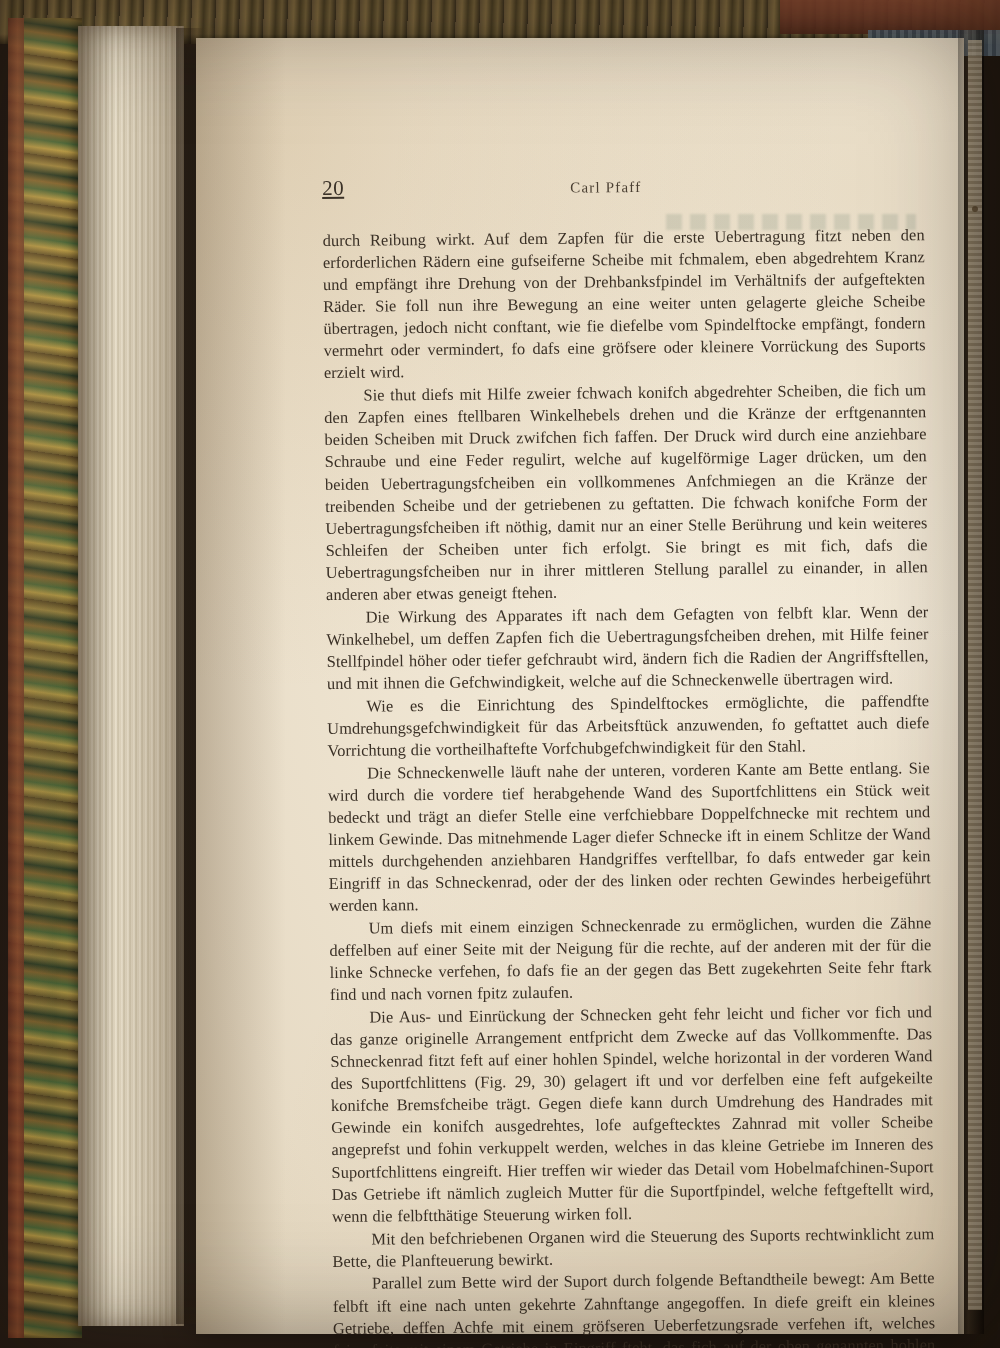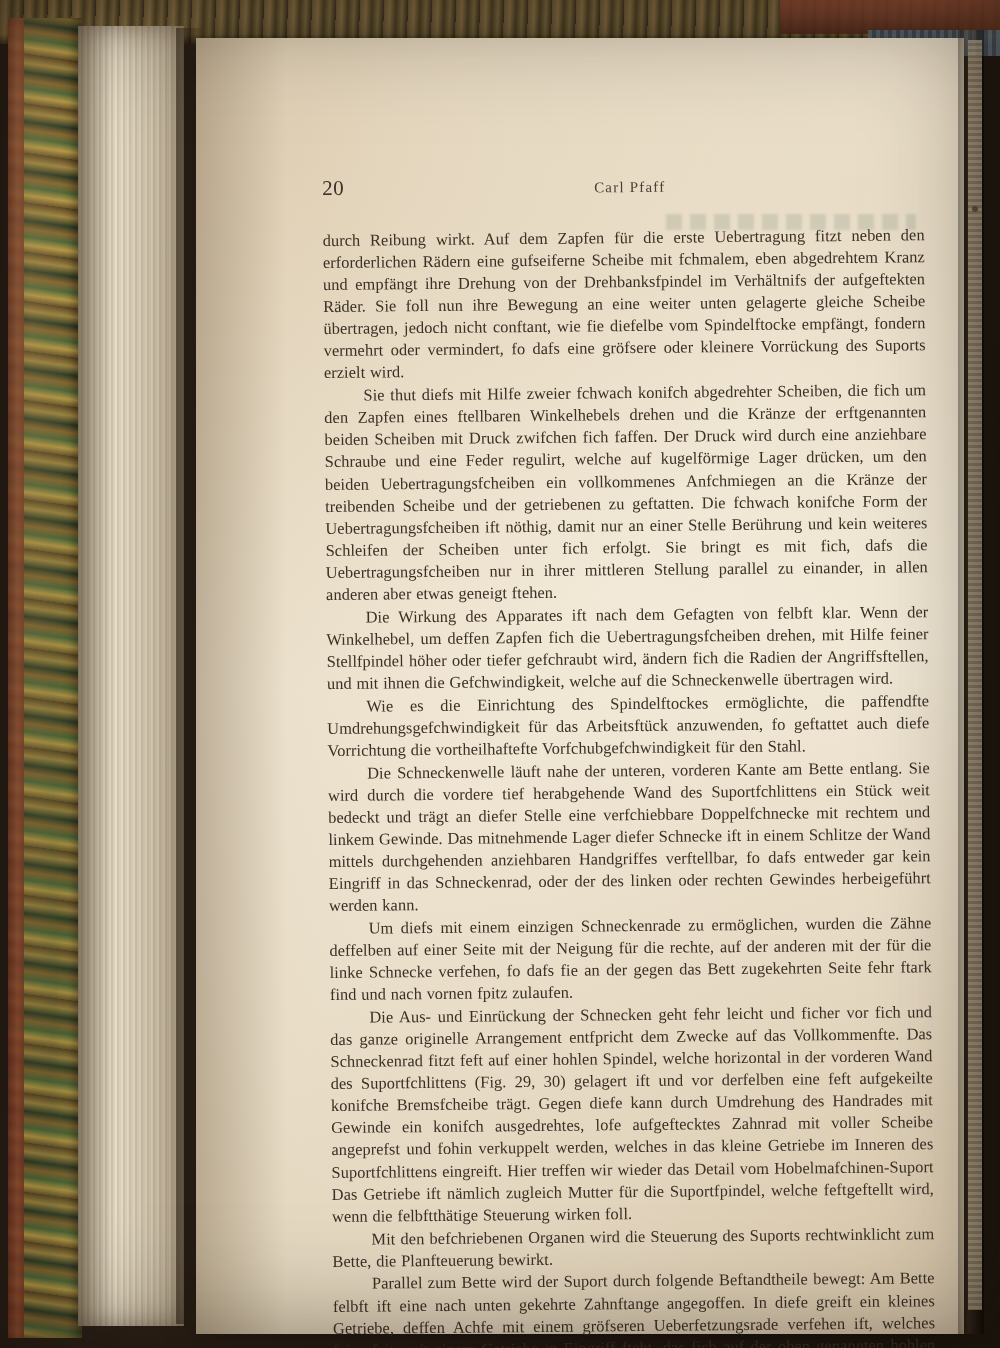--- a/index.html
+++ b/index.html
@@ -170,28 +170,28 @@
     position: relative;
     height: 30px;
     margin-bottom: 24px;
   }
   .folio {
     position: absolute;
     left: 0; top: 0;
     font-size: 21px;
     color: #3b3228;
     letter-spacing: .5px;
+    text-decoration: underline;
   }
   .head-title {
     position: absolute;
     left: 248px; top: 6px;
     font-size: 15px;
     color: #4a3f32;
     letter-spacing: 1.2px;
-    margin-left: 24px;
   }
 
   p.body {
     margin: 0 0 0.05em 0;
     font-size: 16.4px;
     line-height: 1.345;
     color: #3a3026;
     text-align: justify;
     text-justify: inter-word;
     letter-spacing: .05px;

